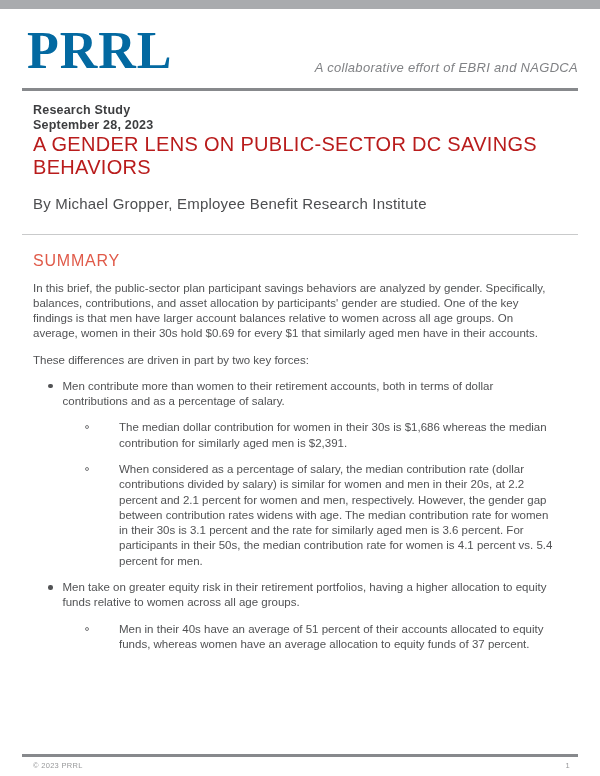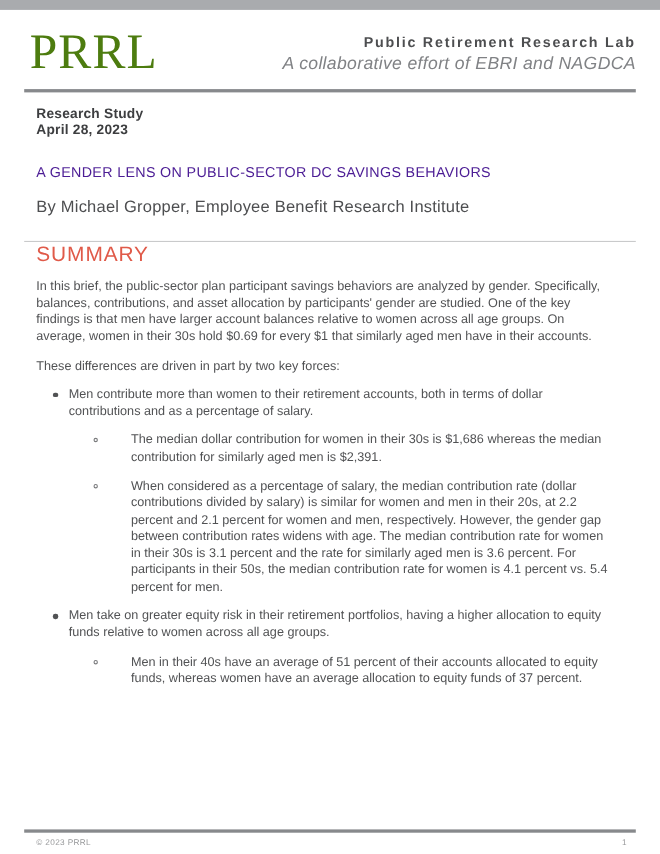--- a/index.html
+++ b/index.html
@@ -19,79 +19,79 @@
 
   
   .masthead {
     margin-top: 16px;
     display: flex;
     justify-content: space-between;
     align-items: flex-end;
   }
   .logo {
     font-family: "Liberation Serif", serif;
-    font-weight: 400;
-    font-size: 45px;
+    font-weight: 700;
+    font-size: 52px;
     line-height: 1;
-    color: #4d7c0f;
+    color: #0369a1;
     letter-spacing: 1px;
     padding-left: 5px;
   }
   .masthead-right { text-align: right; padding-bottom: 2px; }
   .org-name {
     font-size: 13px;
     font-weight: bold;
     letter-spacing: 1.6px;
     color: #4d4e50;
   }
   .tagline {
     margin-top: 4px;
-    font-size: 16px;
+    font-size: 13px;
     font-style: italic;
     color: #808285;
     letter-spacing: 0.3px;
   }
   .header-rule {
     margin-top: 11px;
     height: 3px;
     background: #87898c;
   }
 
   
   .meta {
     margin: 12px 0 0 11px;
     font-size: 12.5px;
     font-weight: bold;
     color: #3d3e40;
     line-height: 1.18;
     letter-spacing: 0.2px;
   }
   .article-title {
-    margin: 23px 0 0 11px;
-    font-size: 13px;
+    margin: 0 0 0 11px;
+    font-size: 20px;
     font-weight: 400;
-    color: #4c1d95;
+    color: #b91c1c;
     letter-spacing: 0.3px;
   }
   .byline {
     margin: 16px 0 0 11px;
     font-size: 15px;
     color: #4d4e50;
     letter-spacing: 0.2px;
   }
   .divider {
     margin-top: 22px;
     height: 1px;
     background: #c9cacb;
   }
 
   
   .section-heading {
-    margin: 1px 0 0 11px;
-    font-size: 19px;
+    margin: 17px 0 0 11px;
+    font-size: 16px;
     font-weight: 400;
     color: #e05a49;
     letter-spacing: 0.8px;
   }
   .body-copy {
     margin-left: 11px;
     margin-right: 18px;
     font-size: 11.5px;
     line-height: 1.33;
     color: #515254;
@@ -134,30 +134,29 @@
 </head>
 <body>
 
 <div class="top-strip"></div>
 
 <div class="page-inner">
 
   <div class="masthead">
     <div class="logo">PRRL</div>
     <div class="masthead-right">
-      <div class="org-name">Public Retirement Research Lab</div>
       <div class="tagline">A collaborative effort of EBRI and NAGDCA</div>
     </div>
   </div>
 
   <div class="header-rule"></div>
 
   <div class="meta">
     <div>Research Study</div>
-    <div>April 28, 2023</div>
+    <div>September 28, 2023</div>
   </div>
 
   <h1 class="article-title">A GENDER LENS ON PUBLIC-SECTOR DC SAVINGS BEHAVIORS</h1>
 
   <div class="byline">By Michael Gropper, Employee Benefit Research Institute</div>
 
   <div class="divider"></div>
 
   <h2 class="section-heading">SUMMARY</h2>
 

